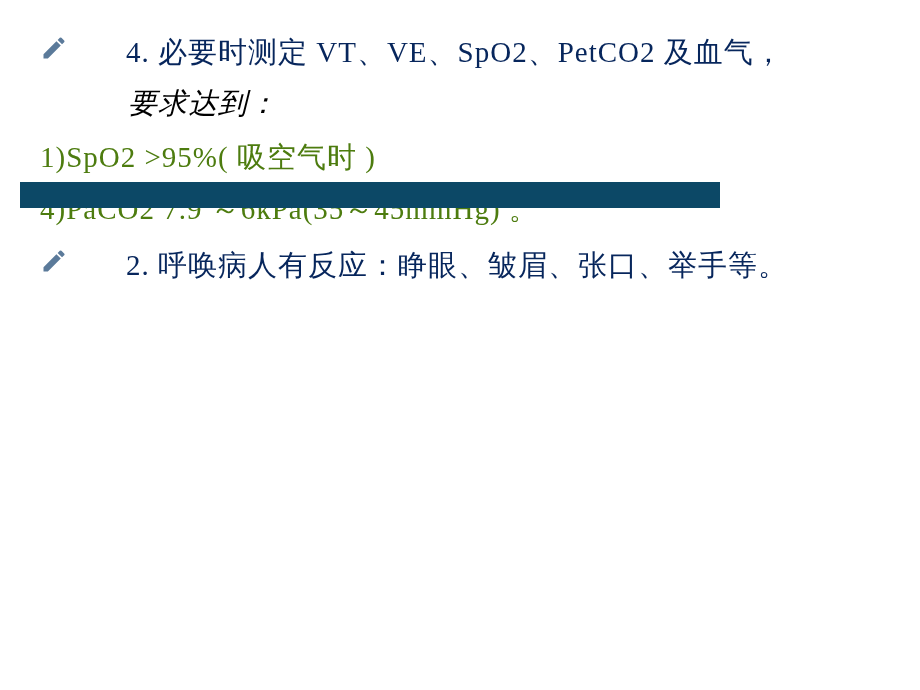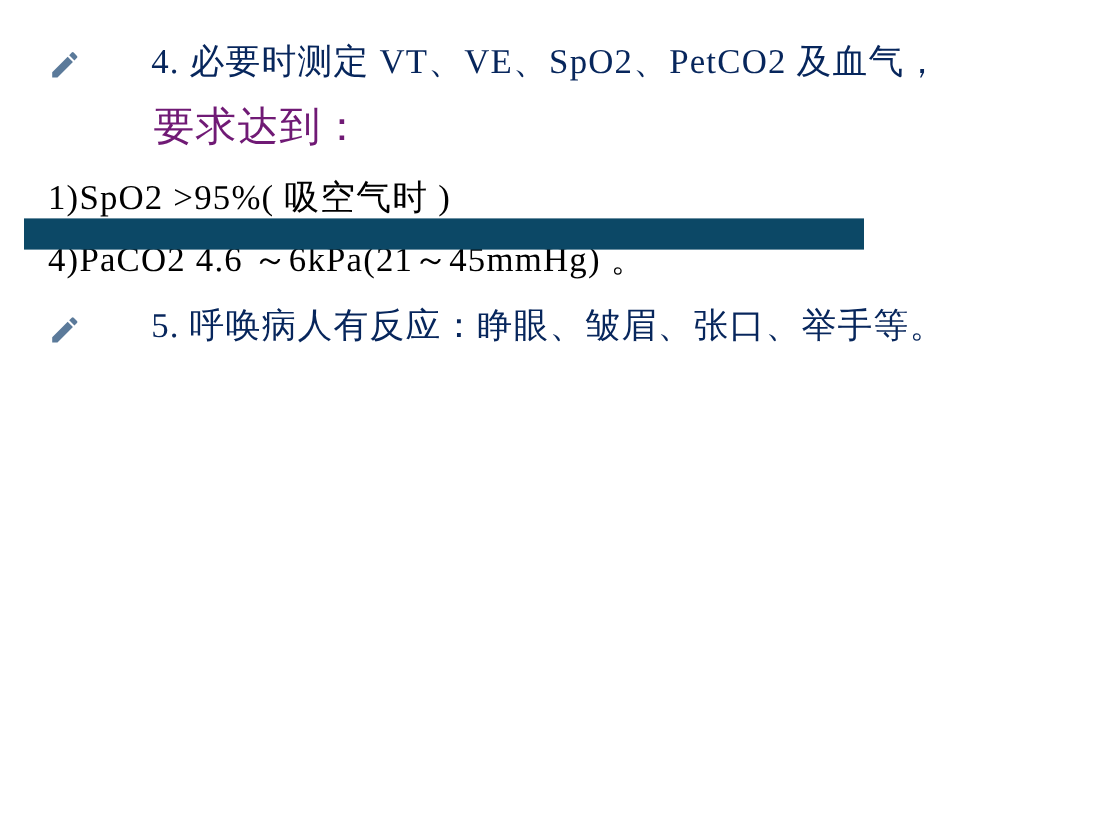--- a/index.html
+++ b/index.html
@@ -15,51 +15,52 @@
       overflow: hidden;
     }
     .slide {
       width: 100%;
       height: 100%;
       padding: 30px 40px 30px 40px;
       position: relative;
     }
     .bullet-line {
       display: flex;
-      align-items: center;
+      align-items: flex-start;
       margin-bottom: 6px;
     }
     .pencil-icon {
       flex-shrink: 0;
       width: 28px;
       height: 28px;
       margin-right: 10px;
       margin-top: 4px;
     }
     .bullet-text {
       font-size: 29px;
       line-height: 1.55;
       color: #07265c;
       letter-spacing: 1px;
     }
     .bullet-wrap {
       padding-left: 48px;
     }
     .indented-continue {
-      font-size: 34px;
+      font-size: 29px;
       line-height: 1.55;
-      color: #701a75;
+      color: #000000;
       letter-spacing: 1px;
       padding-left: 88px;
       margin-bottom: 8px;
+      font-style: italic;
     }
     .numbered-line {
       font-size: 29px;
       line-height: 1.6;
-      color: #000000;
+      color: #4d7c0f;
       letter-spacing: 1px;
       margin-bottom: 6px;
       padding-left: 0;
     }
     .bar-overlay {
       position: absolute;
       left: 20px;
       top: 182px;
       width: 700px;
       height: 26px;
@@ -84,24 +85,24 @@
       <span class="bullet-text">4. 必要时测定 VT、VE、SpO2、PetCO2 及血气，</span>
     </div>
   </div>
 
   <div class="indented-continue">要求达到：</div>
 
   <div class="numbered-line behind-bar">1)SpO2 &gt;95%( 吸空气时 )</div>
 
   <div class="bar-overlay"></div>
 
-  <div class="numbered-line">4)PaCO2 4.6 ～6kPa(21～45mmHg) 。</div>
+  <div class="numbered-line">4)PaCO2 7.9 ～6kPa(35～45mmHg) 。</div>
 
   <div class="bullet-line" style="margin-top:10px;">
     <svg class="pencil-icon" viewBox="0 0 24 24">
       <path d="M3 17.25V21h3.75L17.81 9.94l-3.75-3.75L3 17.25zM20.71 7.04a1 1 0 0 0 0-1.41l-2.34-2.34a1 1 0 0 0-1.41 0l-1.83 1.83 3.75 3.75 1.83-1.83z" fill="#5b7a9a"></path>
     </svg>
     <div class="bullet-wrap">
-      <span class="bullet-text">5. 呼唤病人有反应：睁眼、皱眉、张口、举手等。</span>
+      <span class="bullet-text">2. 呼唤病人有反应：睁眼、皱眉、张口、举手等。</span>
     </div>
   </div>
 
 </div>
 
 </body></html>

